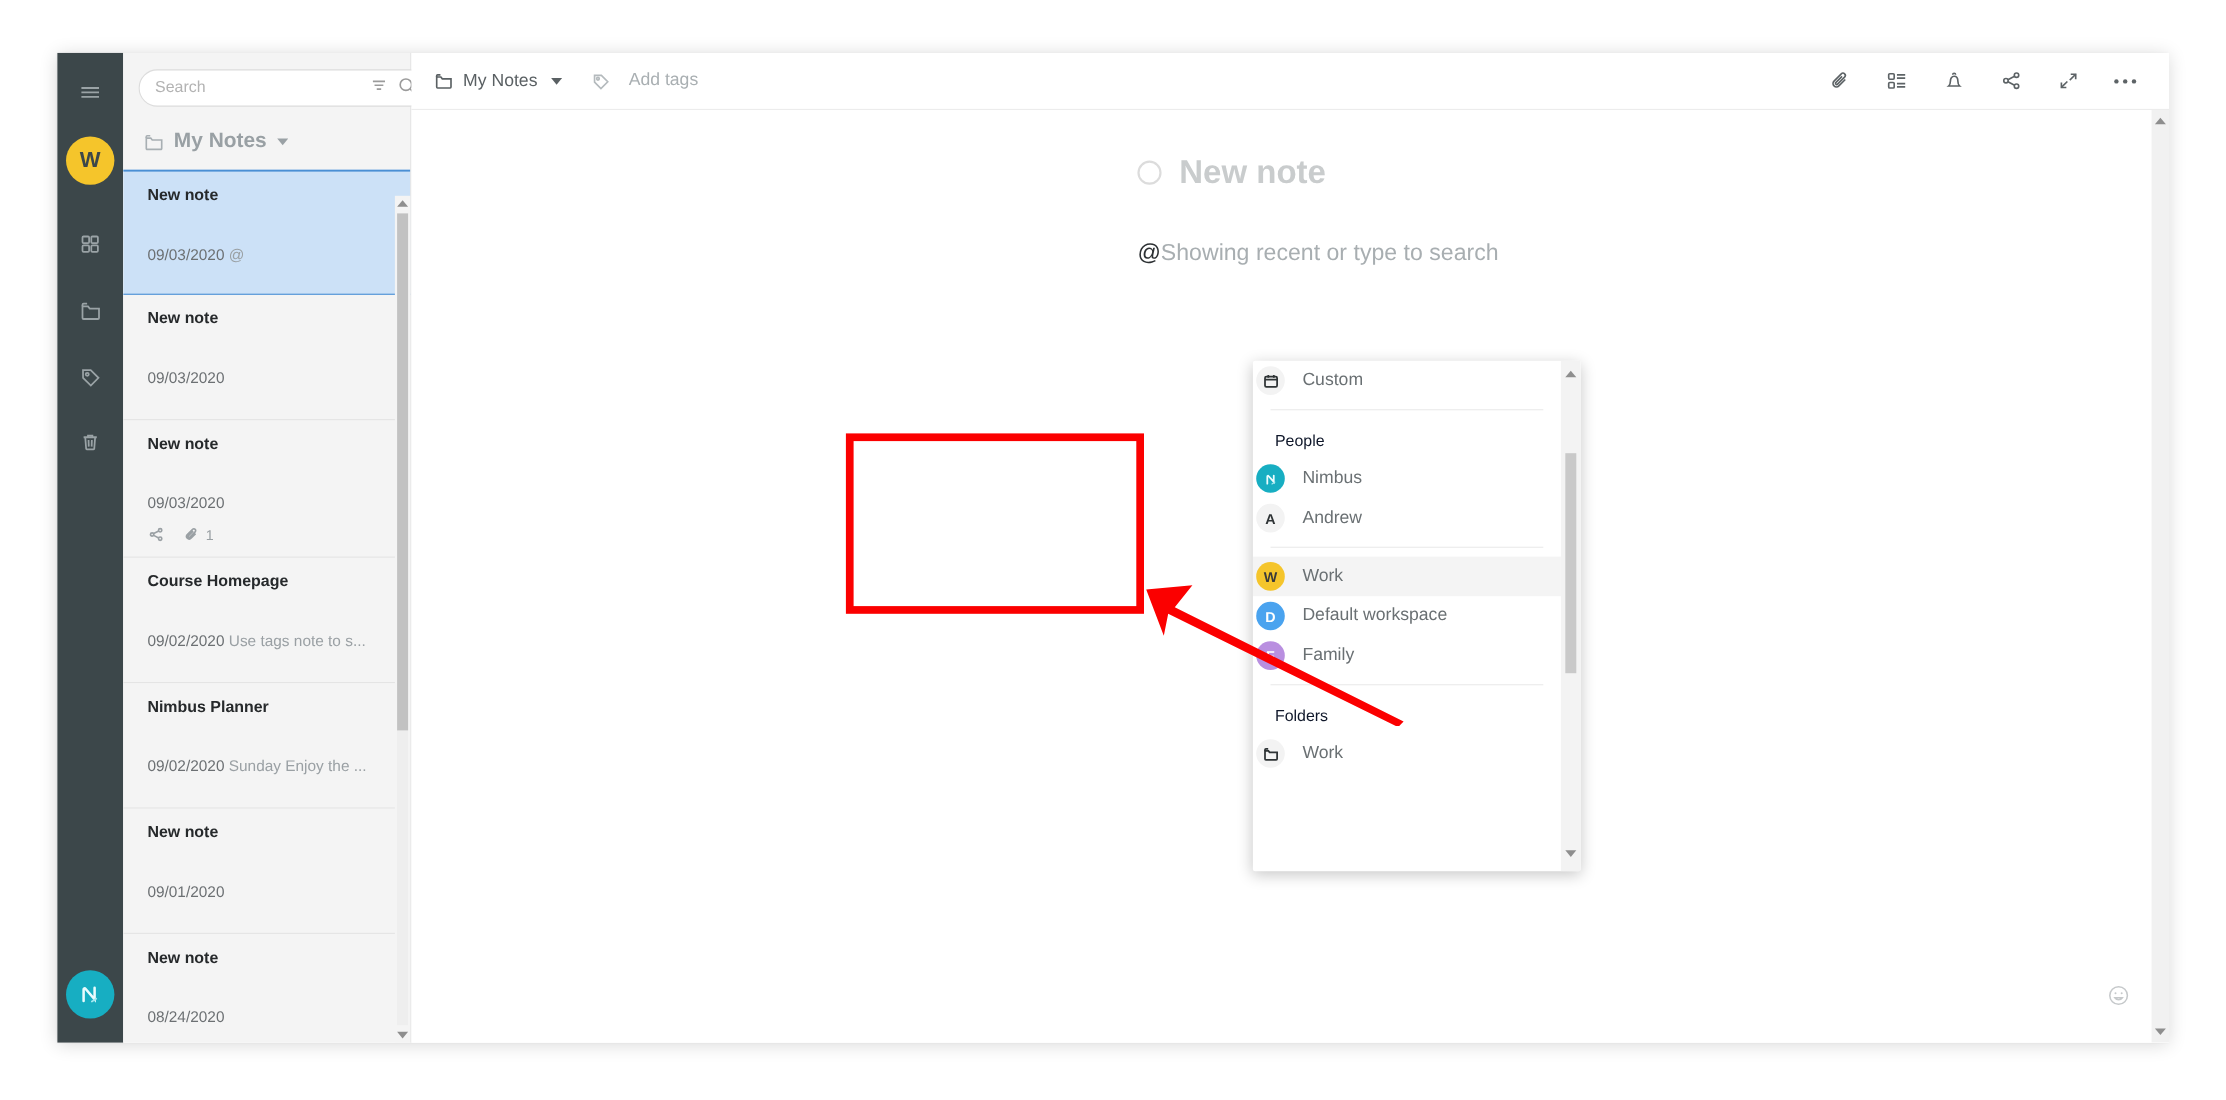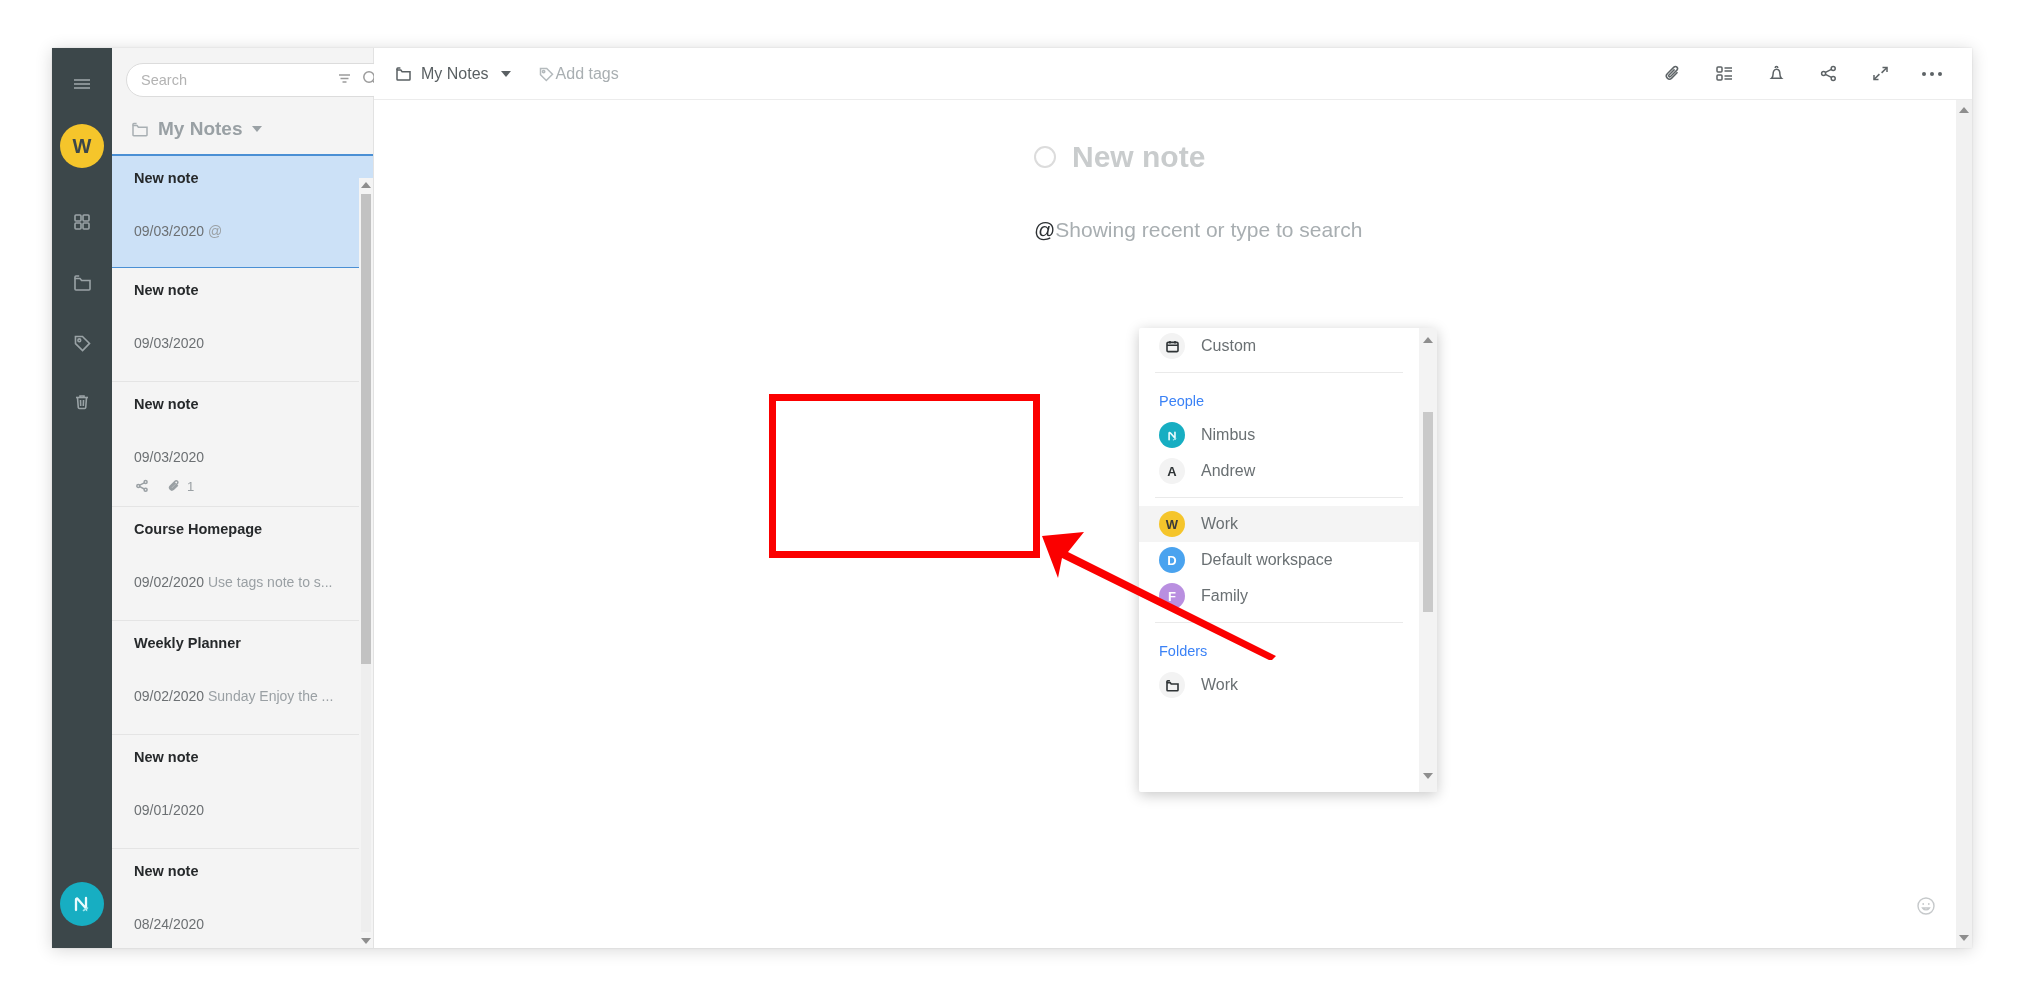--- a/index.html
+++ b/index.html
@@ -100,21 +100,21 @@
 
   
   #editor { flex: 1; display: flex; flex-direction: column; background: #fff; position: relative; }
   #topbar {
     height: 52px; display: flex; align-items: center; padding: 0 0 0 20px;
     border-bottom: 1px solid #ececec;
   }
   #breadcrumb { display: flex; align-items: center; gap: 8px; color: #5a6063; font-size: 16px; }
   #breadcrumb svg { stroke: #5a6063; fill: none; stroke-width: 1.5; }
   .bc-caret { width:0;height:0;border-left:5px solid transparent;border-right:5px solid transparent;border-top:6px solid #5a6063; margin-left:4px; }
-  #addtags { display: flex; align-items: center; gap: 0; margin-left: 26px; color: #a9afb2; font-size: 16px; }
+  #addtags { display: flex; gap: 16px; margin-left: 26px; color: #a9afb2; font-size: 16px; }
   #addtags svg { stroke: #b4babd; fill: none; stroke-width: 1.5; }
   #tb-icons { margin-left: auto; display: flex; align-items: center; gap: 28px; padding-right: 28px; }
   #tb-icons .ti { width: 24px; height: 24px; display: flex; align-items: center; justify-content: center; }
   #tb-icons svg { stroke: #5d6366; fill: none; stroke-width: 1.5; }
   .dots { display: flex; gap: 4px; }
   .dots i { width: 4px; height: 4px; border-radius: 50%; background: #5d6366; display: block; }
 
   #canvas { flex: 1; position: relative; overflow: hidden; }
   #note-title-row { display: flex; align-items: center; gap: 16px; padding: 40px 0 0 660px; }
   .circ { width: 22px; height: 22px; border-radius: 50%; border: 2px solid #dcdcdc; }
@@ -132,22 +132,22 @@
   #smiley svg { stroke: #c6c9cb; fill: none; stroke-width: 1.4; }
 
   
   #dropdown {
     position: absolute; left: 765px; top: 228px; width: 298px; height: 464px;
     background: #fff; box-shadow: 0 3px 14px rgba(0,0,0,.22); border-radius: 2px;
     overflow: hidden; z-index: 40;
   }
   .dd-list { position: absolute; inset: 0 18px 0 0; }
   .dd-sep { height: 1px; background: #eaeaea; margin: 8px 16px; }
-  .dd-group { font-size: 14.5px; color: #3b82f6; padding: 12px 0 8px 20px; }
-  .dd-item { display: flex; align-items: center; gap: 16px; height: 36px; padding-left: 20px; cursor: pointer; }
+  .dd-group { font-size: 14.5px; color: #0f172a; padding: 12px 0 8px 20px; }
+  .dd-item { display: flex; align-items: center; gap: 16px; height: 36px; padding-left: 3px; cursor: pointer; }
   .dd-item.selected { background: #f4f4f4; }
   .dd-item .label { font-size: 16px; color: #6a7073; }
   .ic-round {
     width: 26px; height: 26px; border-radius: 50%; background: #f3f3f3;
     display: flex; align-items: center; justify-content: center; flex: 0 0 26px;
   }
   .ic-round svg { stroke: #2f3436; fill: none; stroke-width: 1.6; }
   .av { width: 26px; height: 26px; border-radius: 50%; flex: 0 0 26px;
         display: flex; align-items: center; justify-content: center;
         font-size: 13px; font-weight: 700; color: #fff; }
@@ -287,21 +287,21 @@
                 </svg>
                 <span>1</span>
               </span>
             </div>
           </div>
           <div class="note-item">
             <div class="note-title">Course Homepage</div>
             <div class="note-sub"><span>09/02/2020</span> <span class="snip">Use tags note to s...</span></div>
           </div>
           <div class="note-item">
-            <div class="note-title">Weekly Planner</div>
+            <div class="note-title">Nimbus Planner</div>
             <div class="note-sub"><span>09/02/2020</span> <span class="snip">Sunday Enjoy the ...</span></div>
           </div>
           <div class="note-item">
             <div class="note-title">New note</div>
             <div class="note-sub"><span>09/01/2020</span></div>
           </div>
           <div class="note-item">
             <div class="note-title">New note</div>
             <div class="note-sub"><span>08/24/2020</span></div>
           </div>

